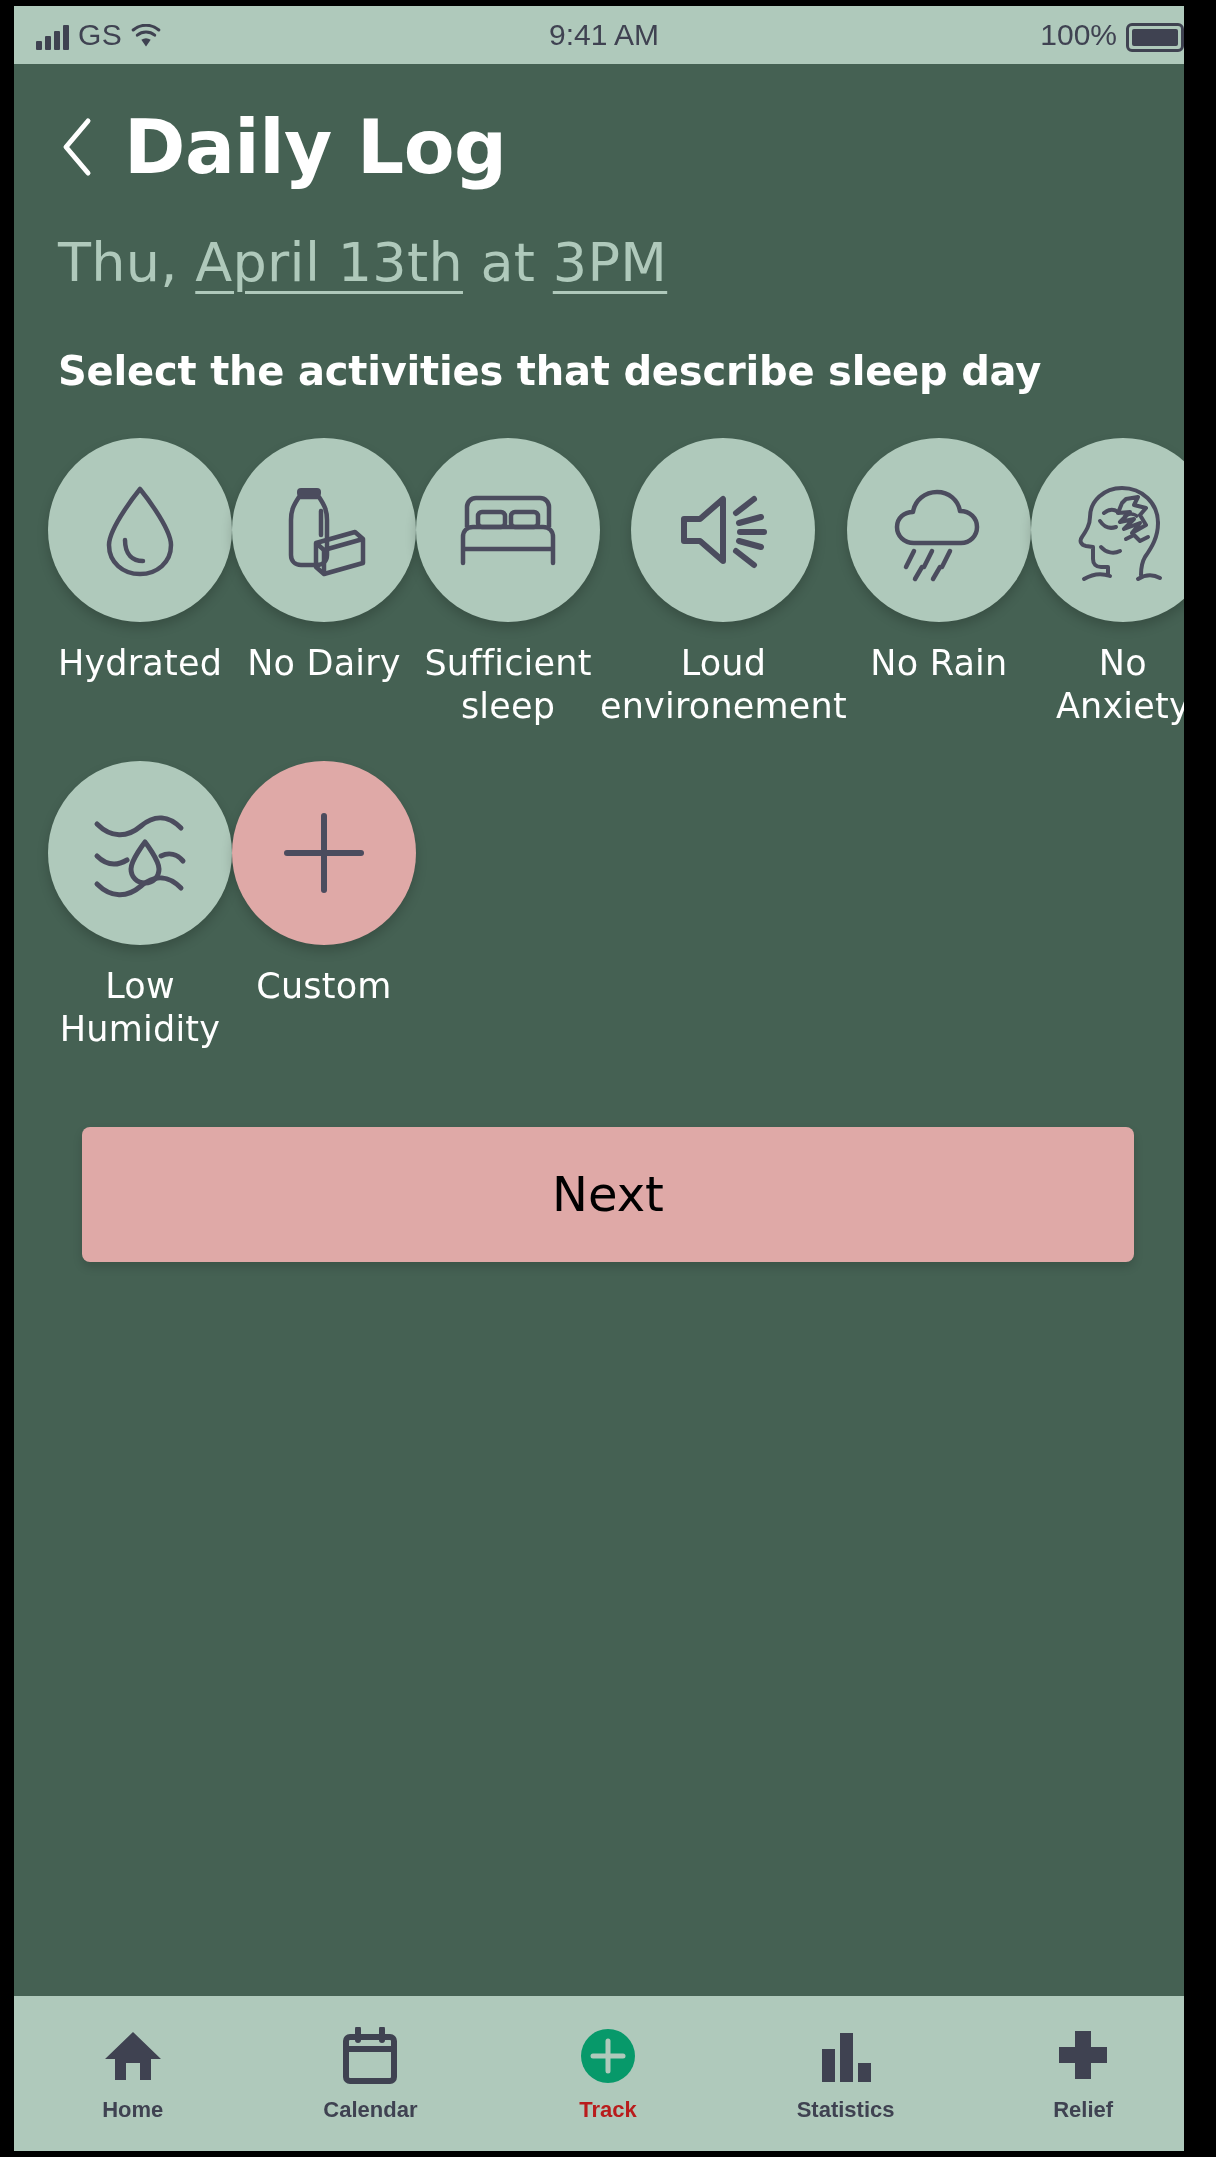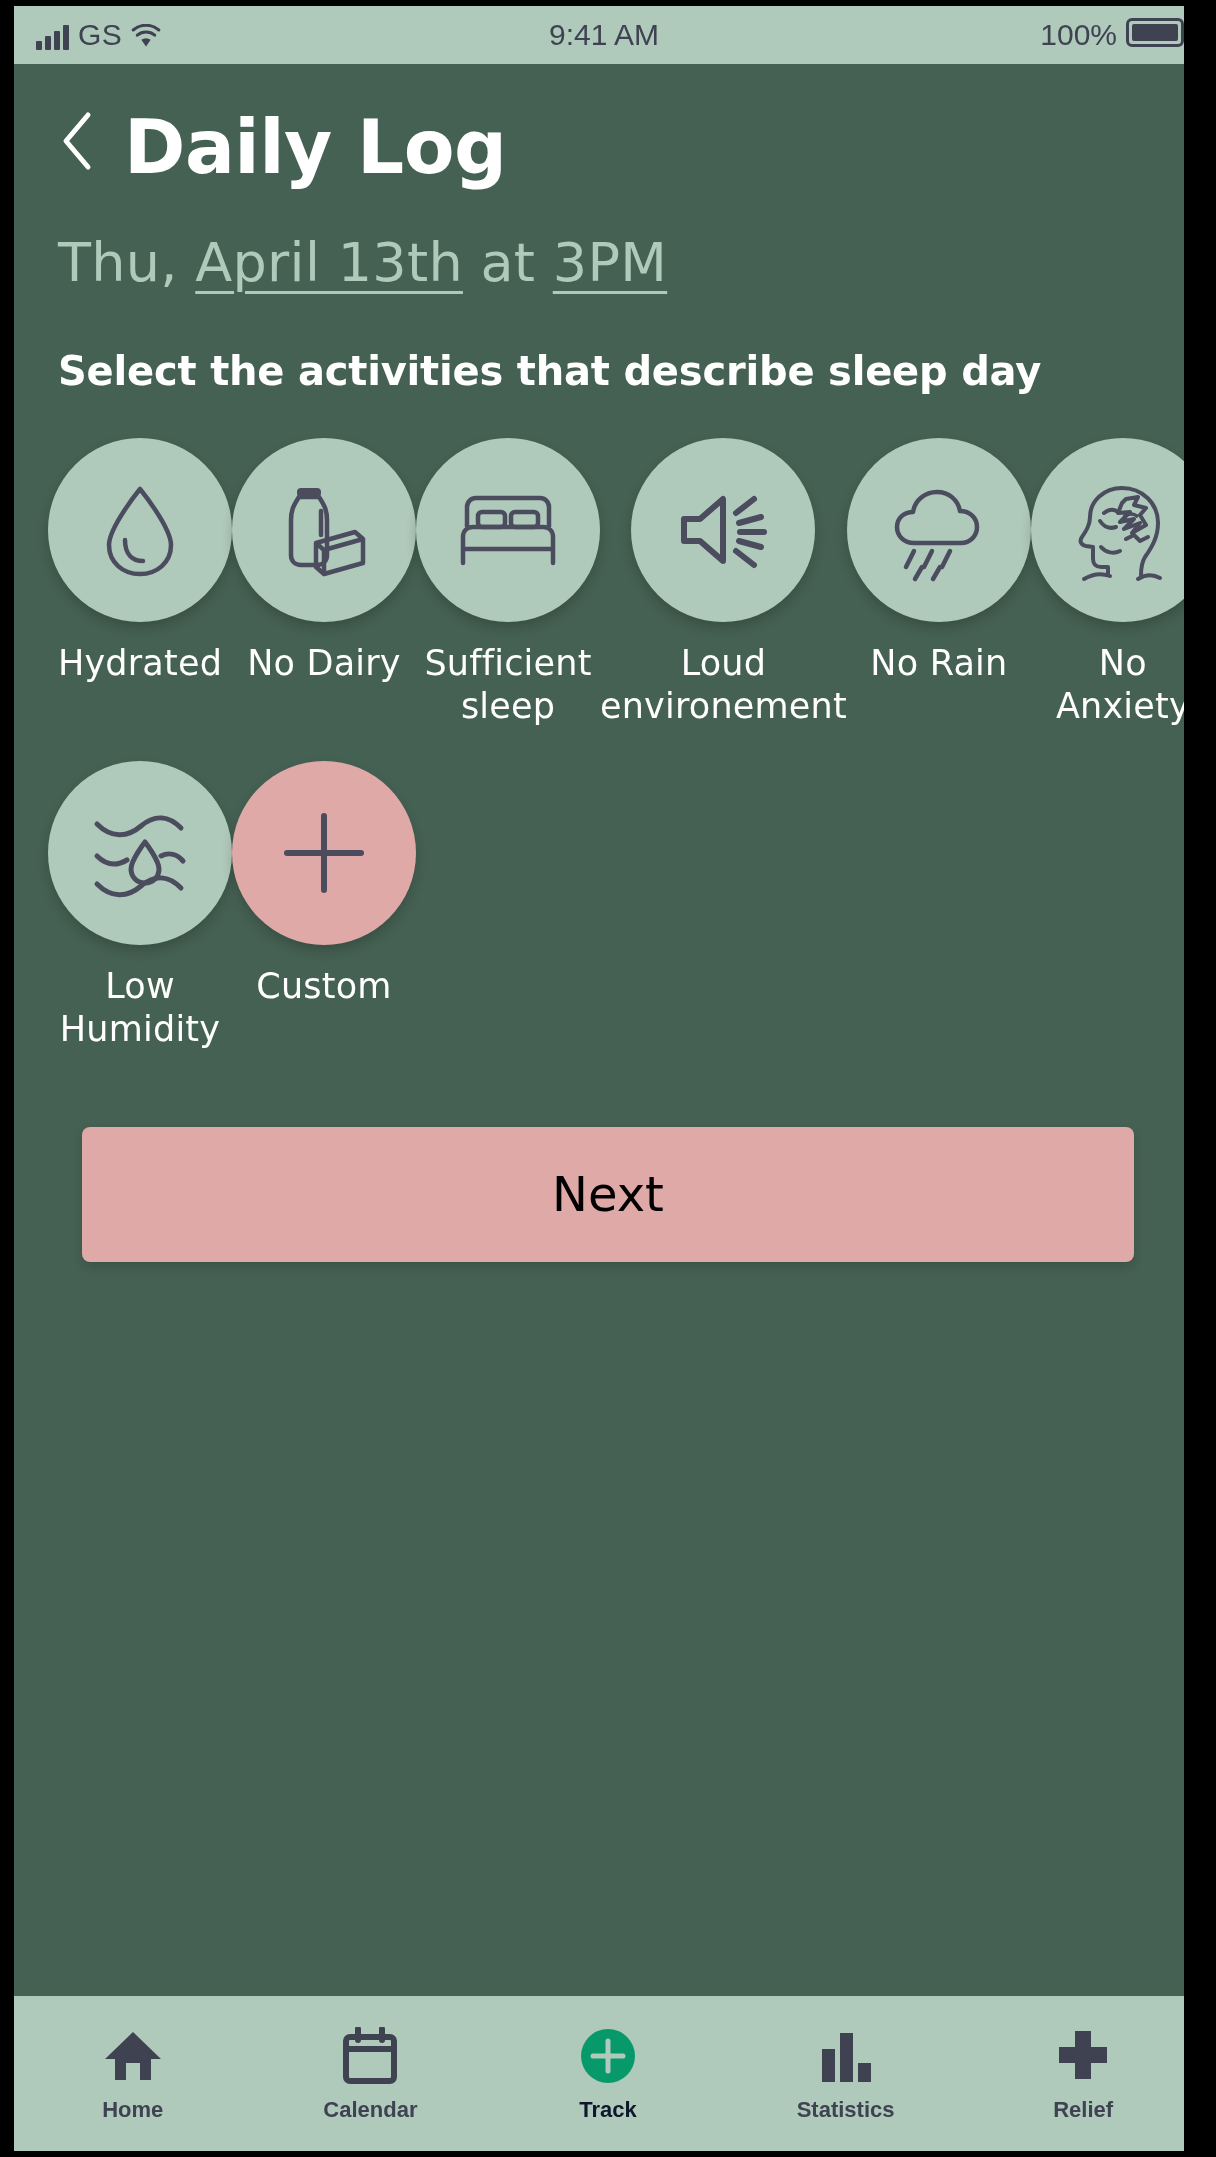--- a/index.html
+++ b/index.html
@@ -29,30 +29,30 @@
   .sb-bars i { display:block; width:6px; background:#3f4251; border-radius:1px; }
   .sb-bars i:nth-child(1){height:9px}
   .sb-bars i:nth-child(2){height:14px}
   .sb-bars i:nth-child(3){height:19px}
   .sb-bars i:nth-child(4){height:25px}
   .sb-carrier { font-size:30px; font-weight:400; line-height:30px; letter-spacing:0.5px;
                 font-family:"Liberation Sans", sans-serif;}
   .sb-wifi { width:30px; height:26px; }
   .sb-center { position:absolute; left:0; right:8px; text-align:center;
                font-size:30px; font-family:"Liberation Sans", sans-serif; }
-  .sb-right { position:absolute; right:18px; display:flex; align-items:flex-start; gap:9px; }
+  .sb-right { position:absolute; right:18px; display:flex; align-items:flex-end; gap:9px; }
   .sb-pct { font-size:30px; font-family:"Liberation Sans", sans-serif; }
   .sb-batt { position:relative; width:58px; height:29px;
              border:3px solid #3f4251; border-radius:6px; padding:3px; }
   .sb-batt span { display:block; width:100%; height:100%; background:#3f4251; border-radius:2px; }
   .sb-batt:after { content:""; position:absolute; right:-8px; top:9px;
                    width:5px; height:11px; background:#3f4251; border-radius:0 2px 2px 0; }
 
   
-  .header { display:flex; align-items:flex-start; padding:46px 0 0 44px; }
+  .header { display:flex; align-items:center; padding:46px 0 0 44px; }
   .back-chevron { width:40px; height:62px; margin-right:26px; cursor:pointer; }
   .page-title {
     color:#ffffff; font-size:74px; font-weight:bold; letter-spacing:-0.5px;
     font-family:"DejaVu Sans", sans-serif; line-height:1;
   }
 
   .date-line {
     margin:52px 0 0 44px; color:#afc9bb;
     font-size:54px; line-height:1; letter-spacing:0.3px;
   }
@@ -96,21 +96,21 @@
     position:absolute; left:0; bottom:0; width:100%; height:155px;
     background:#afc9bb; display:flex; align-items:center;
   }
   .tab { flex:1; display:flex; flex-direction:column; align-items:center;
          justify-content:center; gap:10px; cursor:pointer; }
   .tab-icon { height:62px; display:flex; align-items:center; justify-content:center; }
   .tab-label {
     font-family:"Liberation Sans", sans-serif; font-weight:bold;
     font-size:22px; color:#3f4251;
   }
-  .tab.active .tab-label { color:#0f172a; }
+  .tab.active .tab-label { color:#b91c1c; }
 </style>
 </head>
 <body>
 
 <div id="phone">
 <div id="screen">
 
   <div class="statusbar">
     <div class="sb-left">
       <span class="sb-bars">

